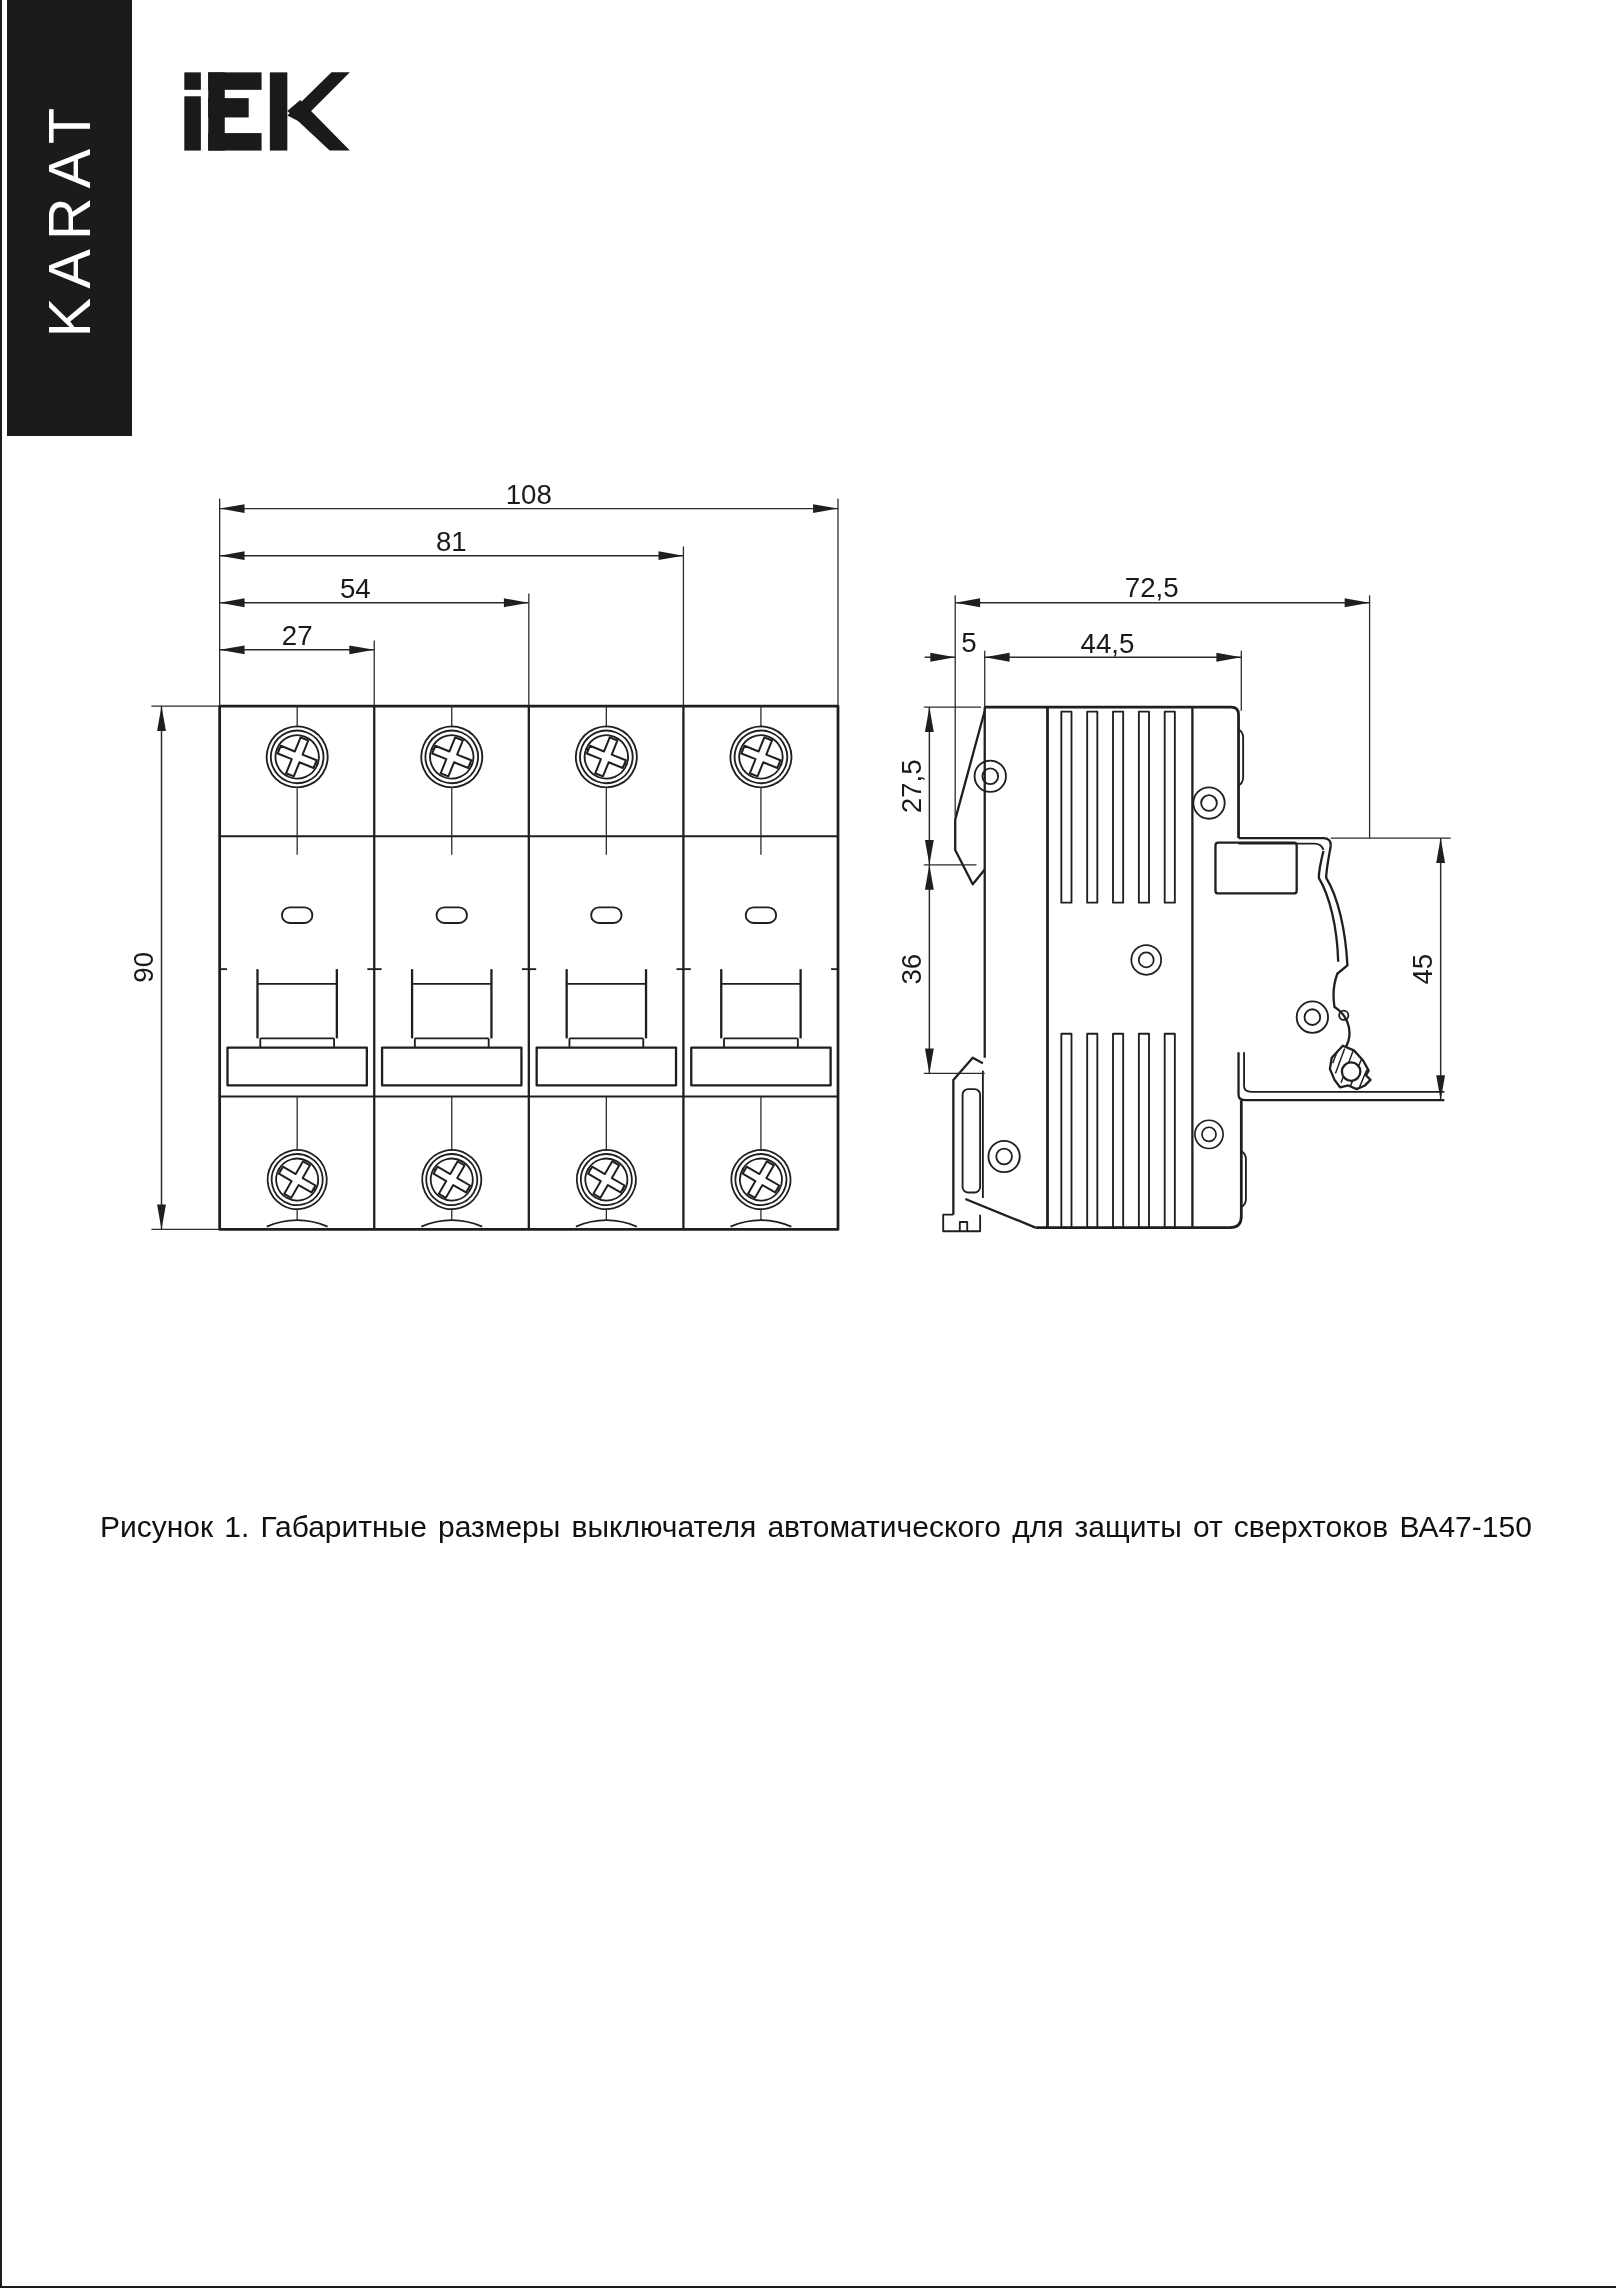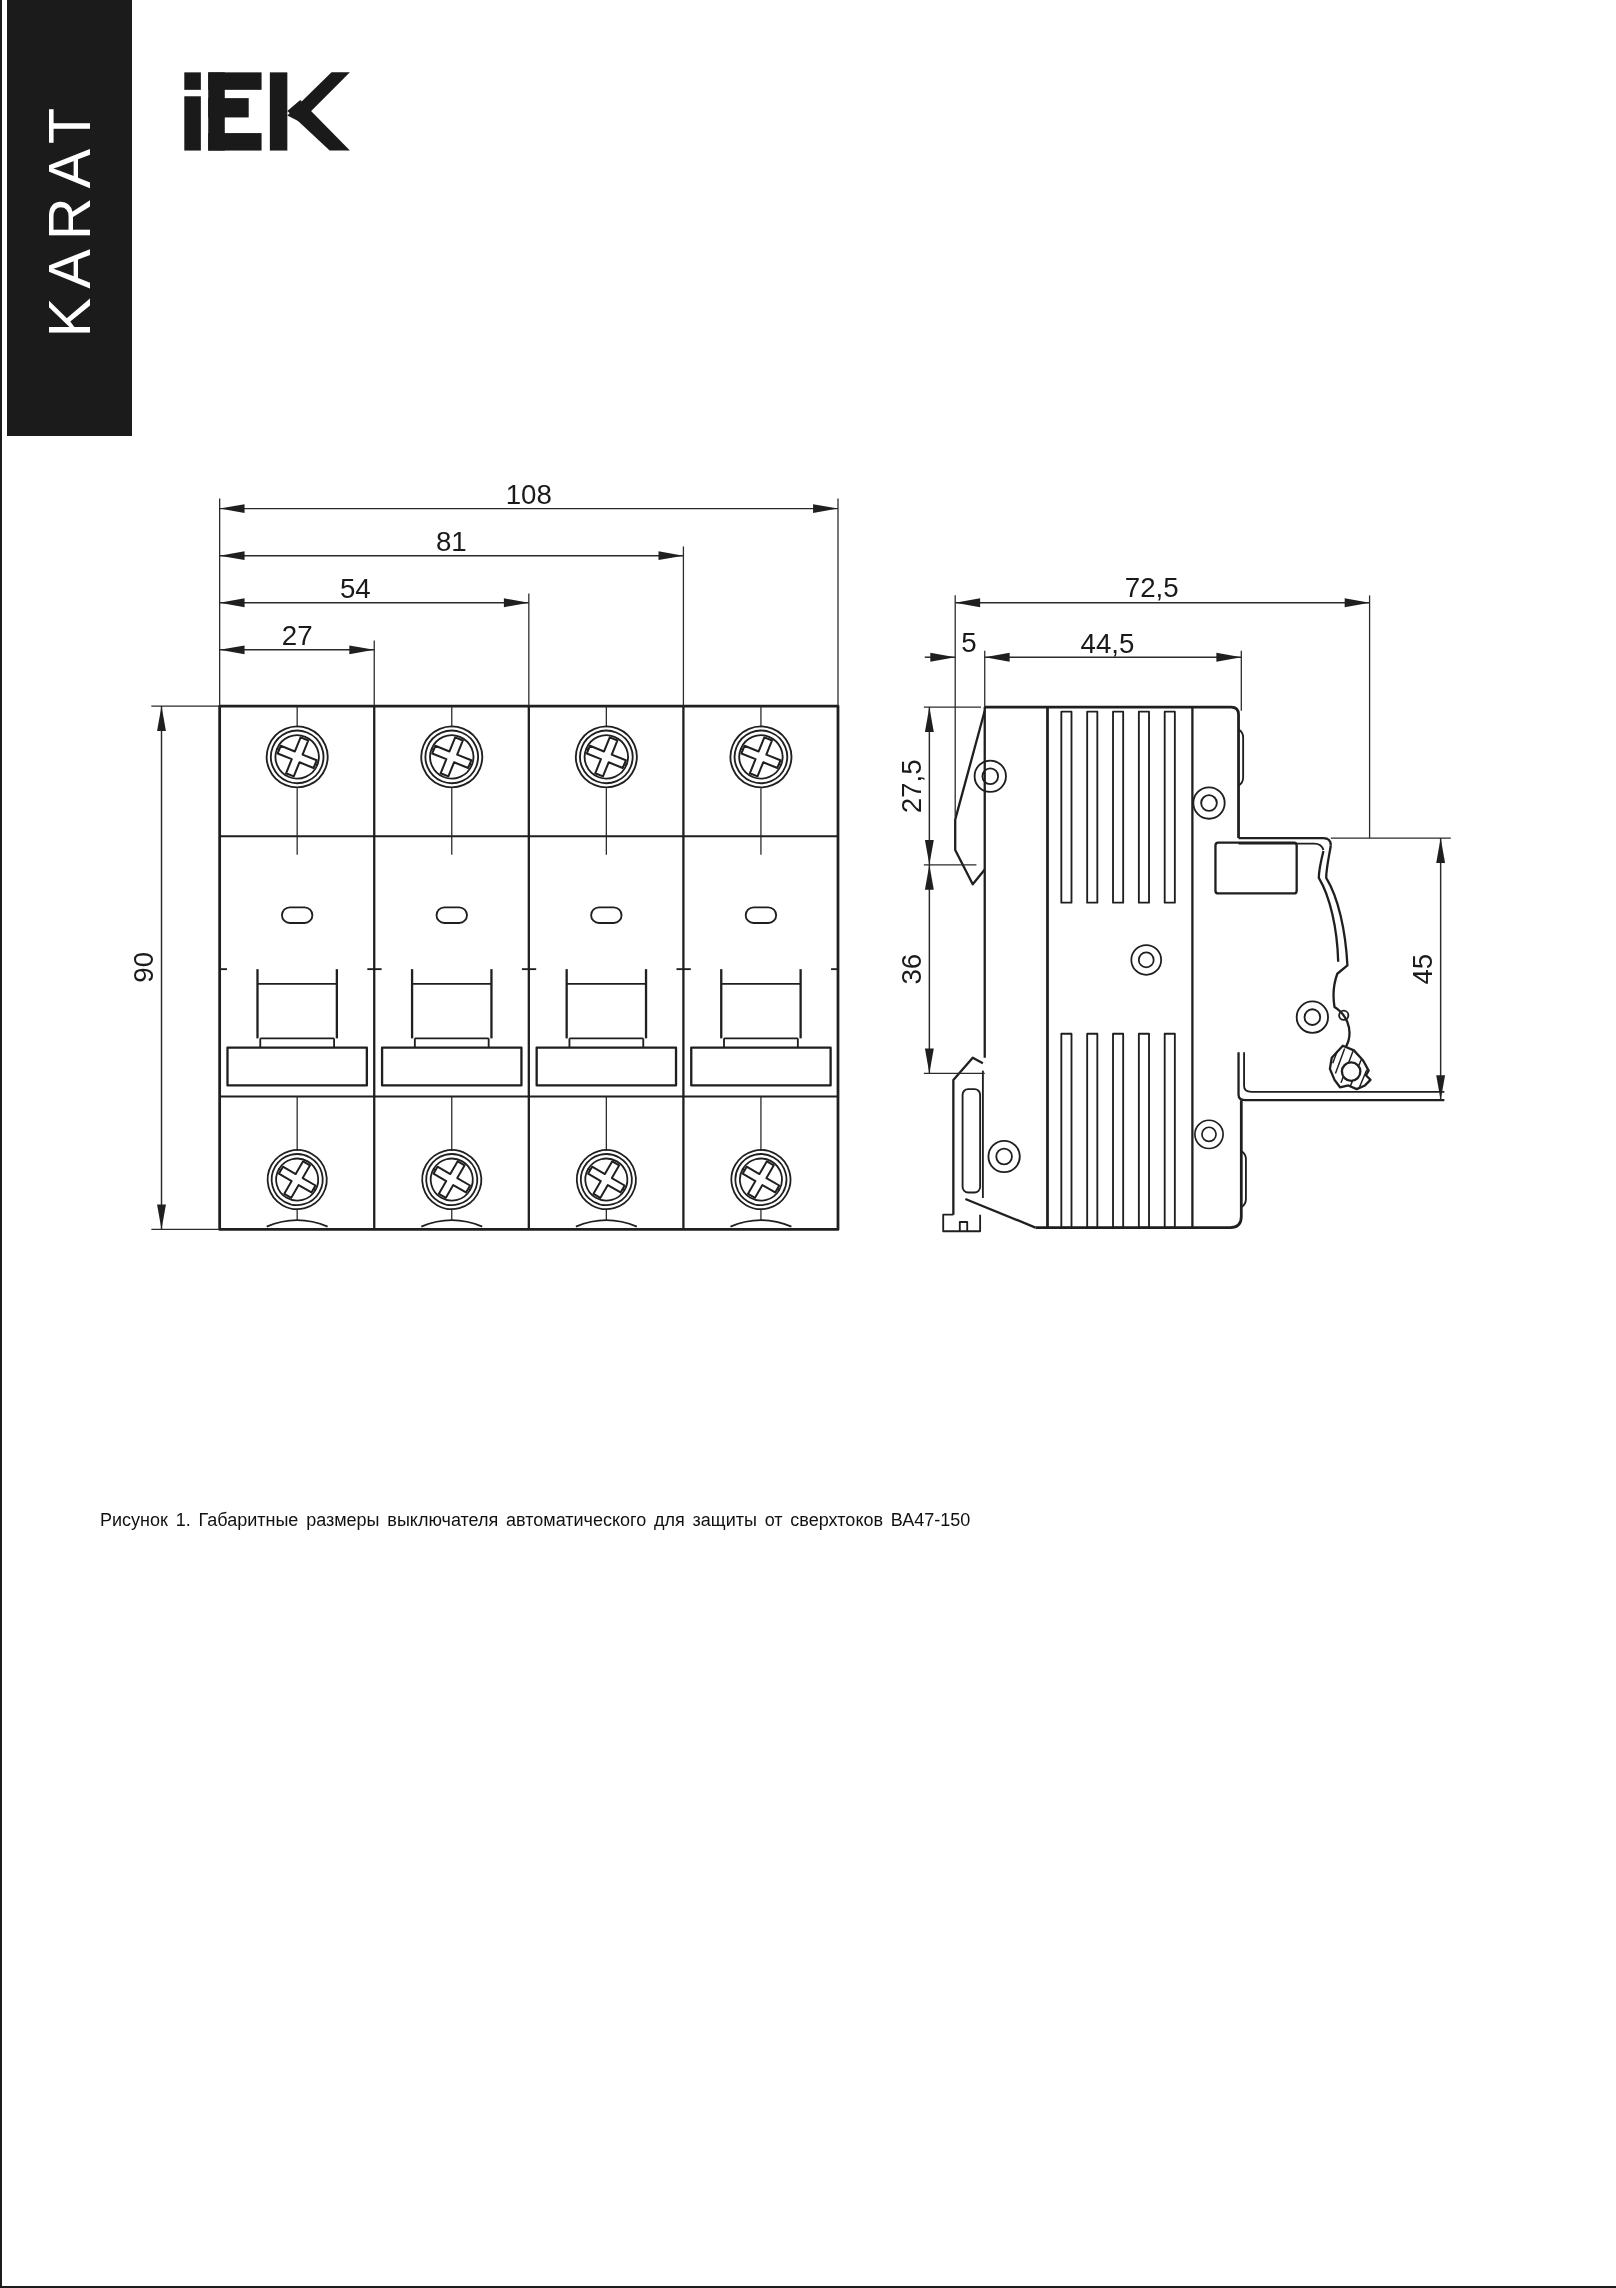--- a/index.html
+++ b/index.html
@@ -18,21 +18,21 @@
   .karat-block .brand{
     position:absolute;left:50%;top:50%;
     transform:translate(-50%,-50%) rotate(-90deg);
     color:#ffffff;font-size:59px;letter-spacing:9.2px;font-weight:400;
     white-space:nowrap;
   }
   .iek-logo{position:absolute;left:175px;top:65px;width:175px;height:92px;}
   .drawing{position:absolute;left:0;top:0;}
   .caption{
     position:absolute;left:100px;top:1510px;
-    font-size:18px;color:#111;white-space:nowrap;word-spacing:2.8px;letter-spacing:0px;
+    font-size:30px;color:#111;white-space:nowrap;word-spacing:2.8px;letter-spacing:0px;
   }
   
   .ol{fill:none;stroke:#1f1f1f;stroke-width:2.5;stroke-linejoin:round;}
   .ol3{fill:none;stroke:#1f1f1f;stroke-width:3;stroke-linejoin:round;}
   .ol2{fill:none;stroke:#1f1f1f;stroke-width:2;stroke-linejoin:round;}
   .thin{fill:none;stroke:#2b2b2b;stroke-width:1.4;}
   .dim{fill:none;stroke:#2b2b2b;stroke-width:1.6;}
   .dimtxt{font-family:"Liberation Sans",sans-serif;font-size:30px;fill:#1a1a1a;}
   .whitefill{fill:#ffffff;stroke:#1f1f1f;stroke-width:2.5;stroke-linejoin:round;}
   .cross{fill:#ffffff;stroke:#1f1f1f;stroke-width:2.2;stroke-linejoin:round;}

